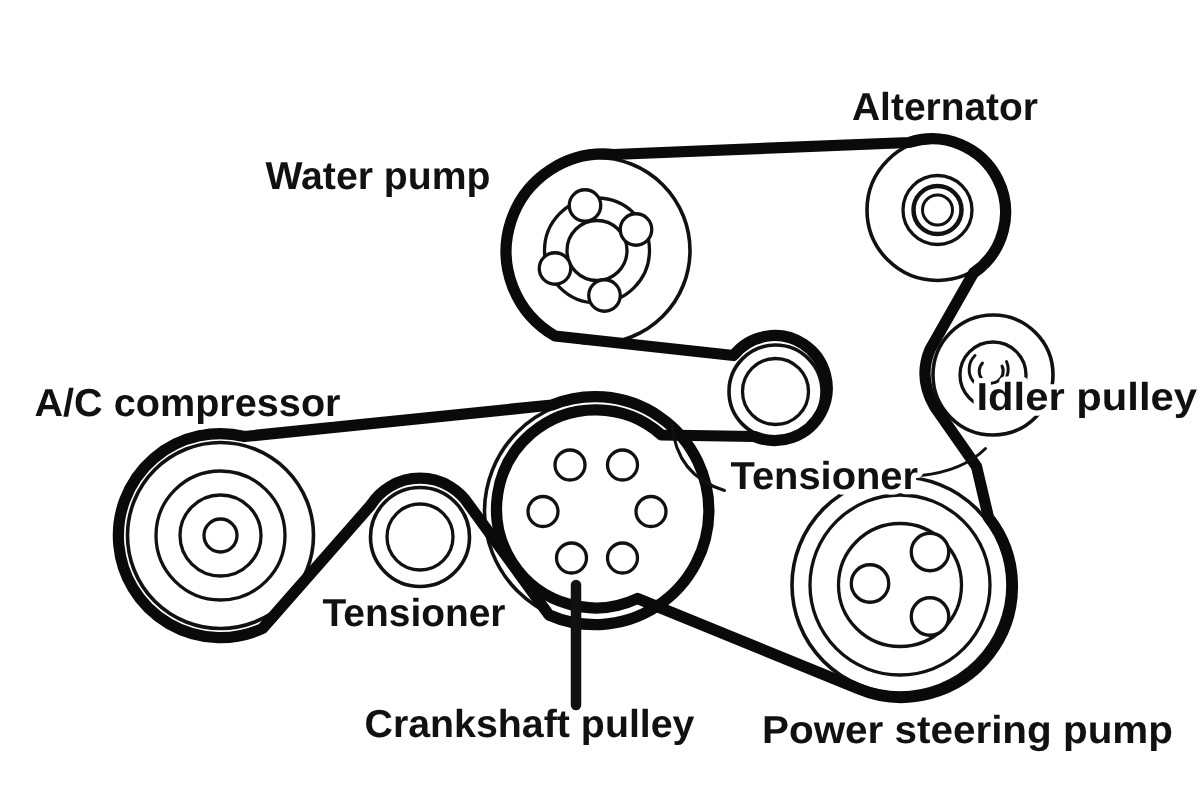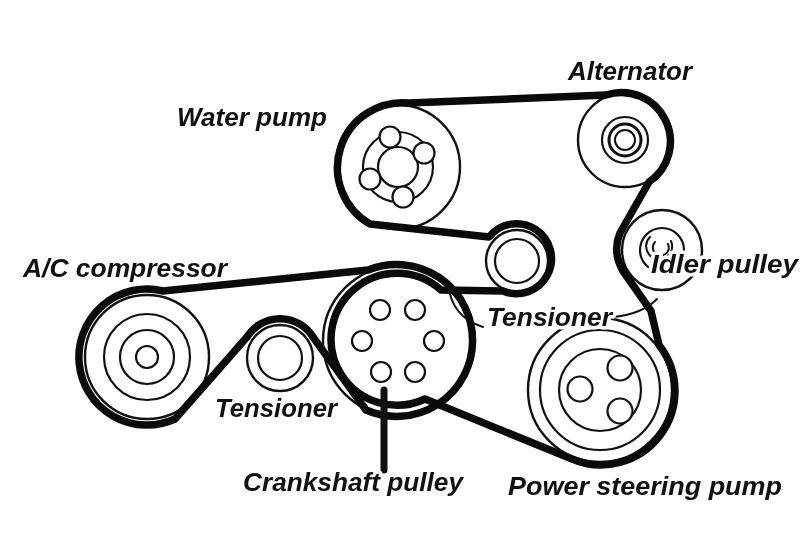--- a/index.html
+++ b/index.html
@@ -1,16 +1,16 @@
 <!DOCTYPE html>
 <html><head>
 <meta charset="utf-8">
 <style>
   html,body{margin:0;padding:0;background:#ffffff;}
-  .canvas{position:relative;width:800px;height:533px;background:#ffffff;overflow:hidden;font-style:italic;}
+  .canvas{position:relative;width:800px;height:533px;background:#ffffff;overflow:hidden;}
   svg{display:block;}
   svg text{
     font-family:"Liberation Sans","DejaVu Sans",sans-serif;
     font-weight:700;
     font-size:26px;
     fill:#111111;
     paint-order:stroke;
     stroke:#ffffff;
     stroke-width:7px;
     stroke-linejoin:round;

